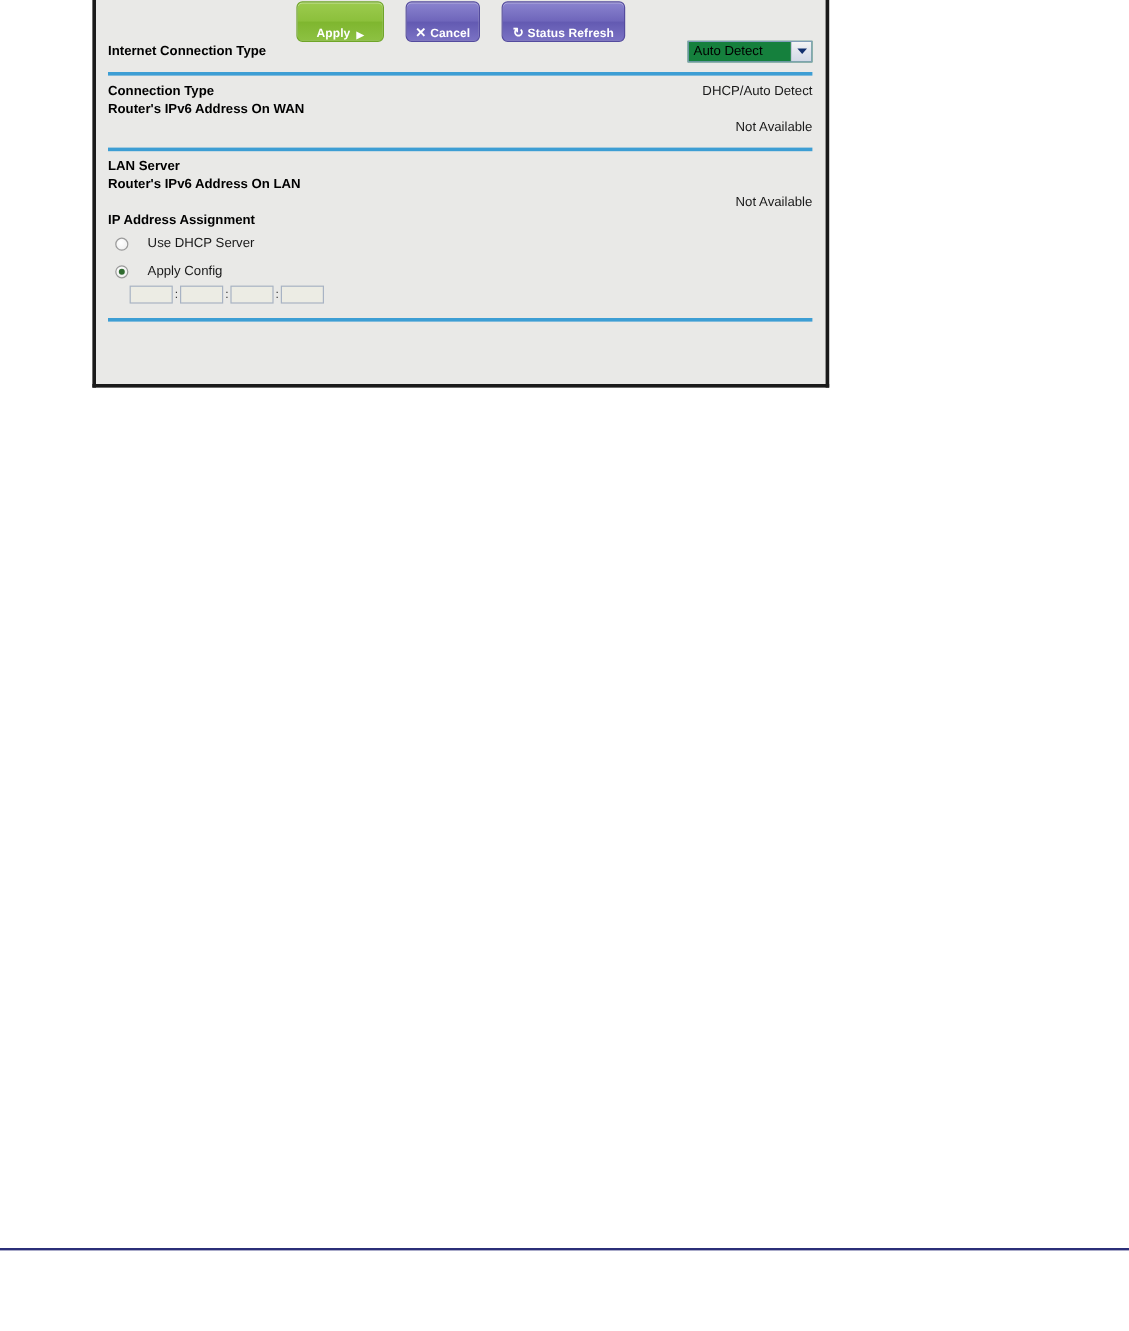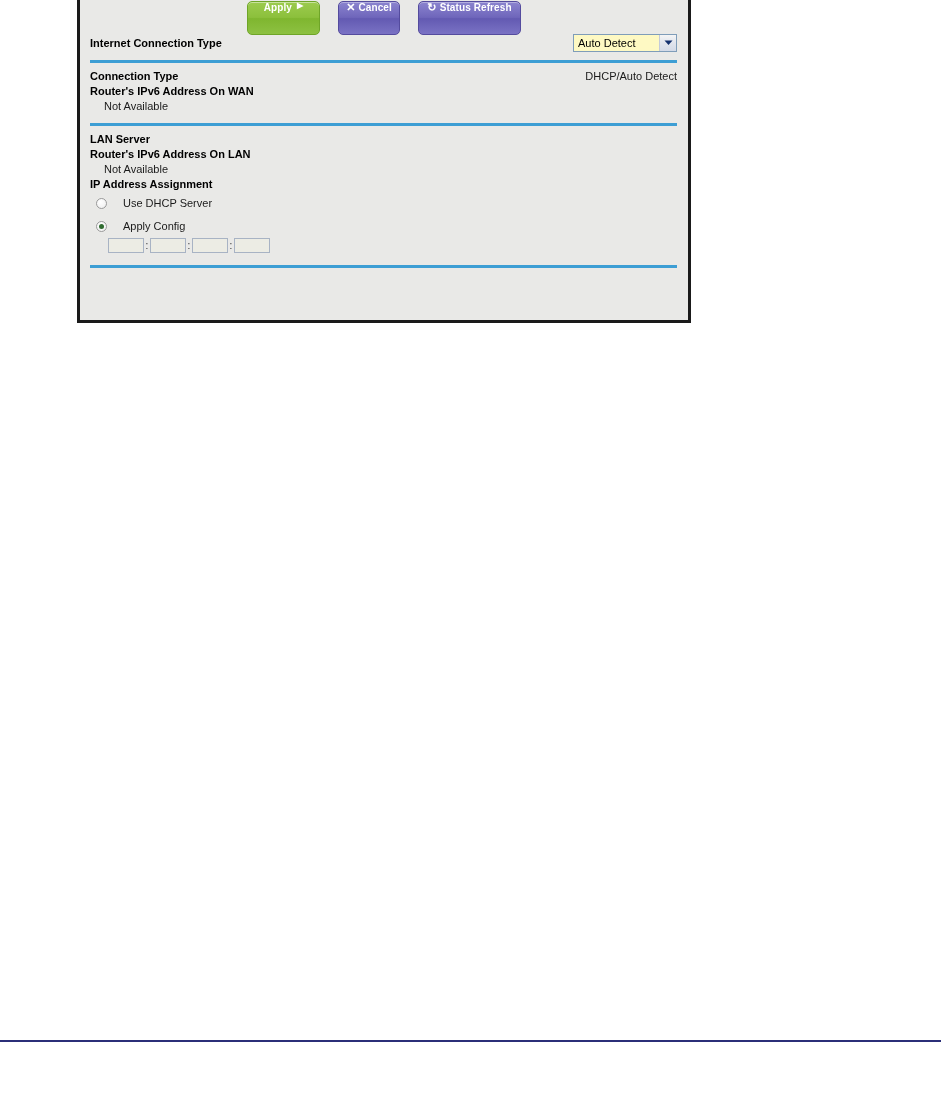--- a/index.html
+++ b/index.html
@@ -36,21 +36,21 @@
     height: 31px;
     display: flex;
     align-items: center;
     justify-content: center;
     gap: 18px;
     padding-top: 4px;
     box-sizing: border-box;
   }
   .btn {
     display: inline-flex;
-    align-items: flex-start;
+    align-items: flex-end;
     justify-content: center;
     height: 34px;
     border-radius: 5px;
     color: #ffffff;
     font-size: 10px;
     font-weight: bold;
     letter-spacing: 0.1px;
     cursor: pointer;
     box-sizing: border-box;
     white-space: nowrap;
@@ -93,31 +93,32 @@
     font-size: 11px;
     font-weight: bold;
     color: #000000;
     line-height: 15px;
   }
   .lbl-plain {
     font-size: 11px;
     font-weight: normal;
     color: #1a1a1a;
     line-height: 15px;
+    text-align: right;
   }
   .indent { padding-left: 14px; }
 
   
   .sel-wrap {
     position: relative;
     width: 104px;
     height: 18px;
     box-sizing: border-box;
     border: 1px solid #7f9db9;
-    background: #fef9c3;
+    background: #15803d;
     display: flex;
     align-items: center;
     cursor: pointer;
   }
   .sel-text {
     font-size: 11px;
     color: #000;
     padding-left: 4px;
     flex: 1;
     white-space: nowrap;

